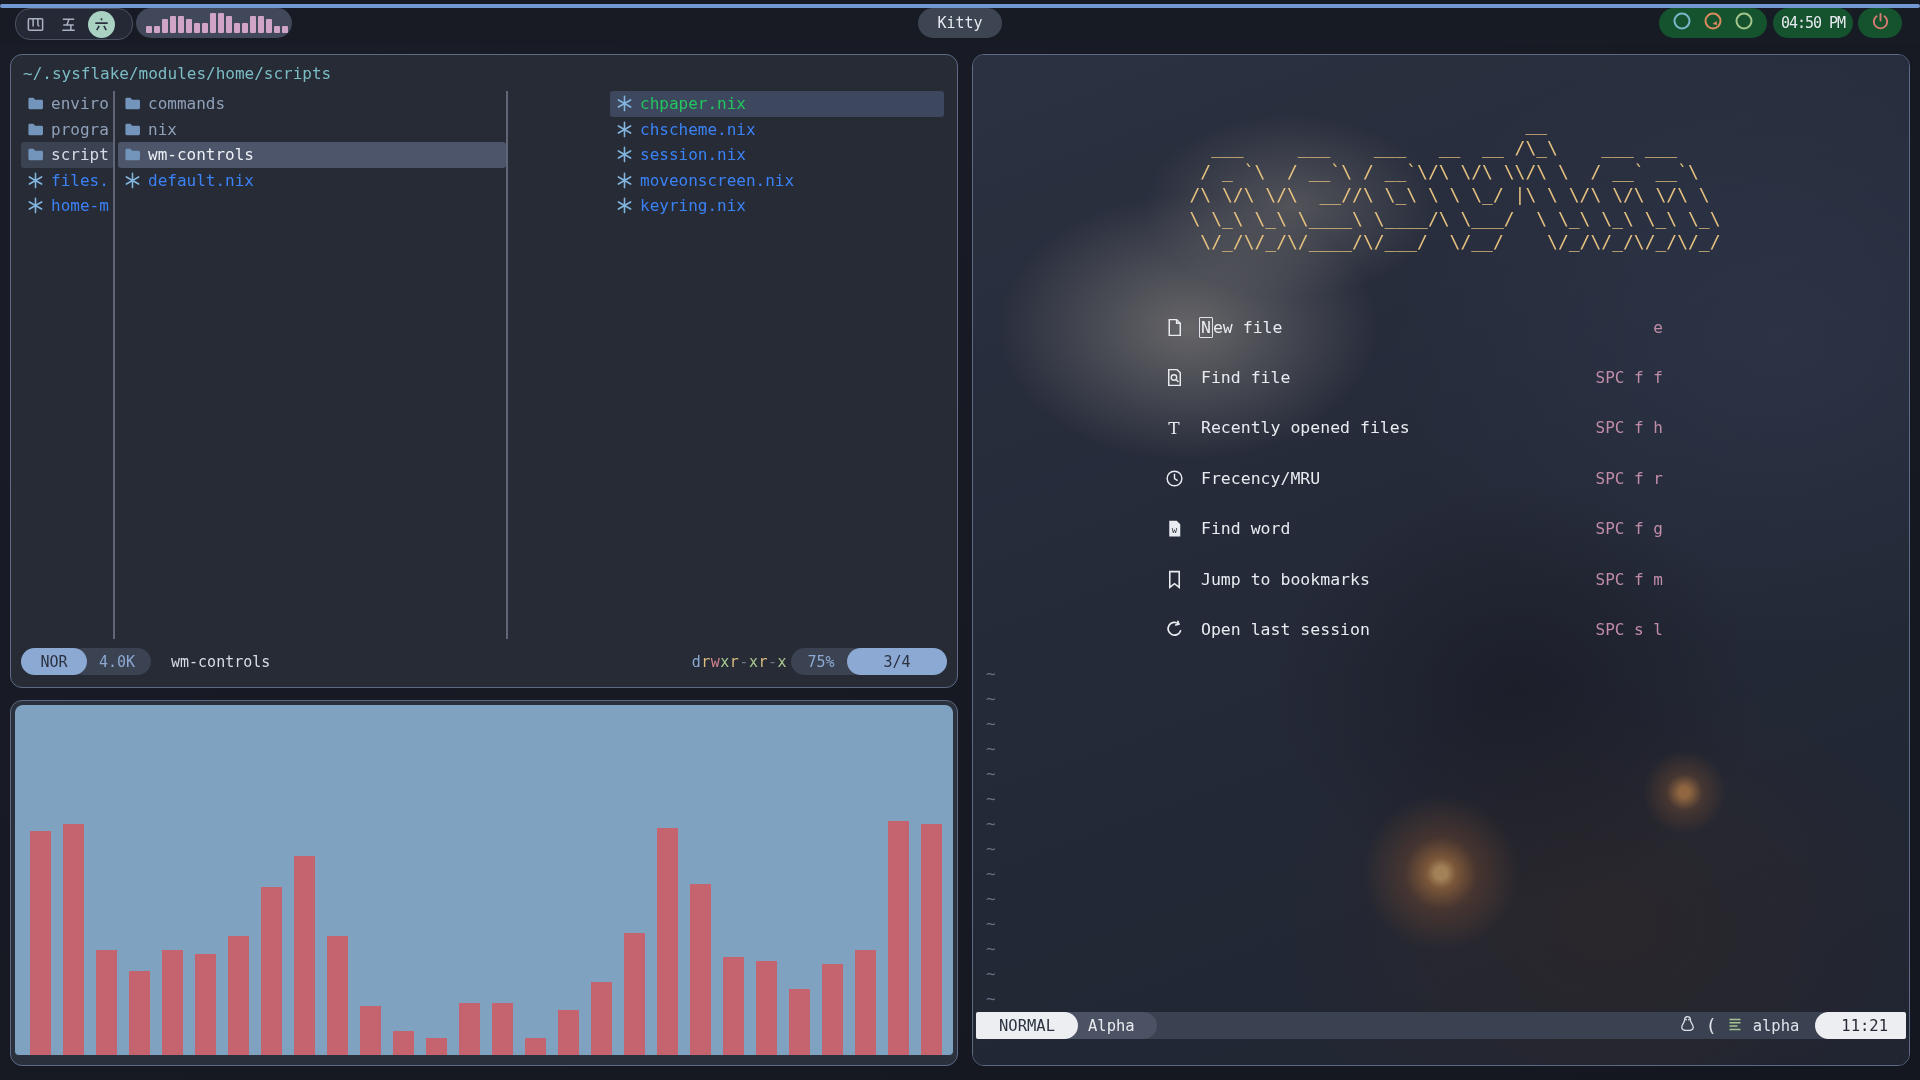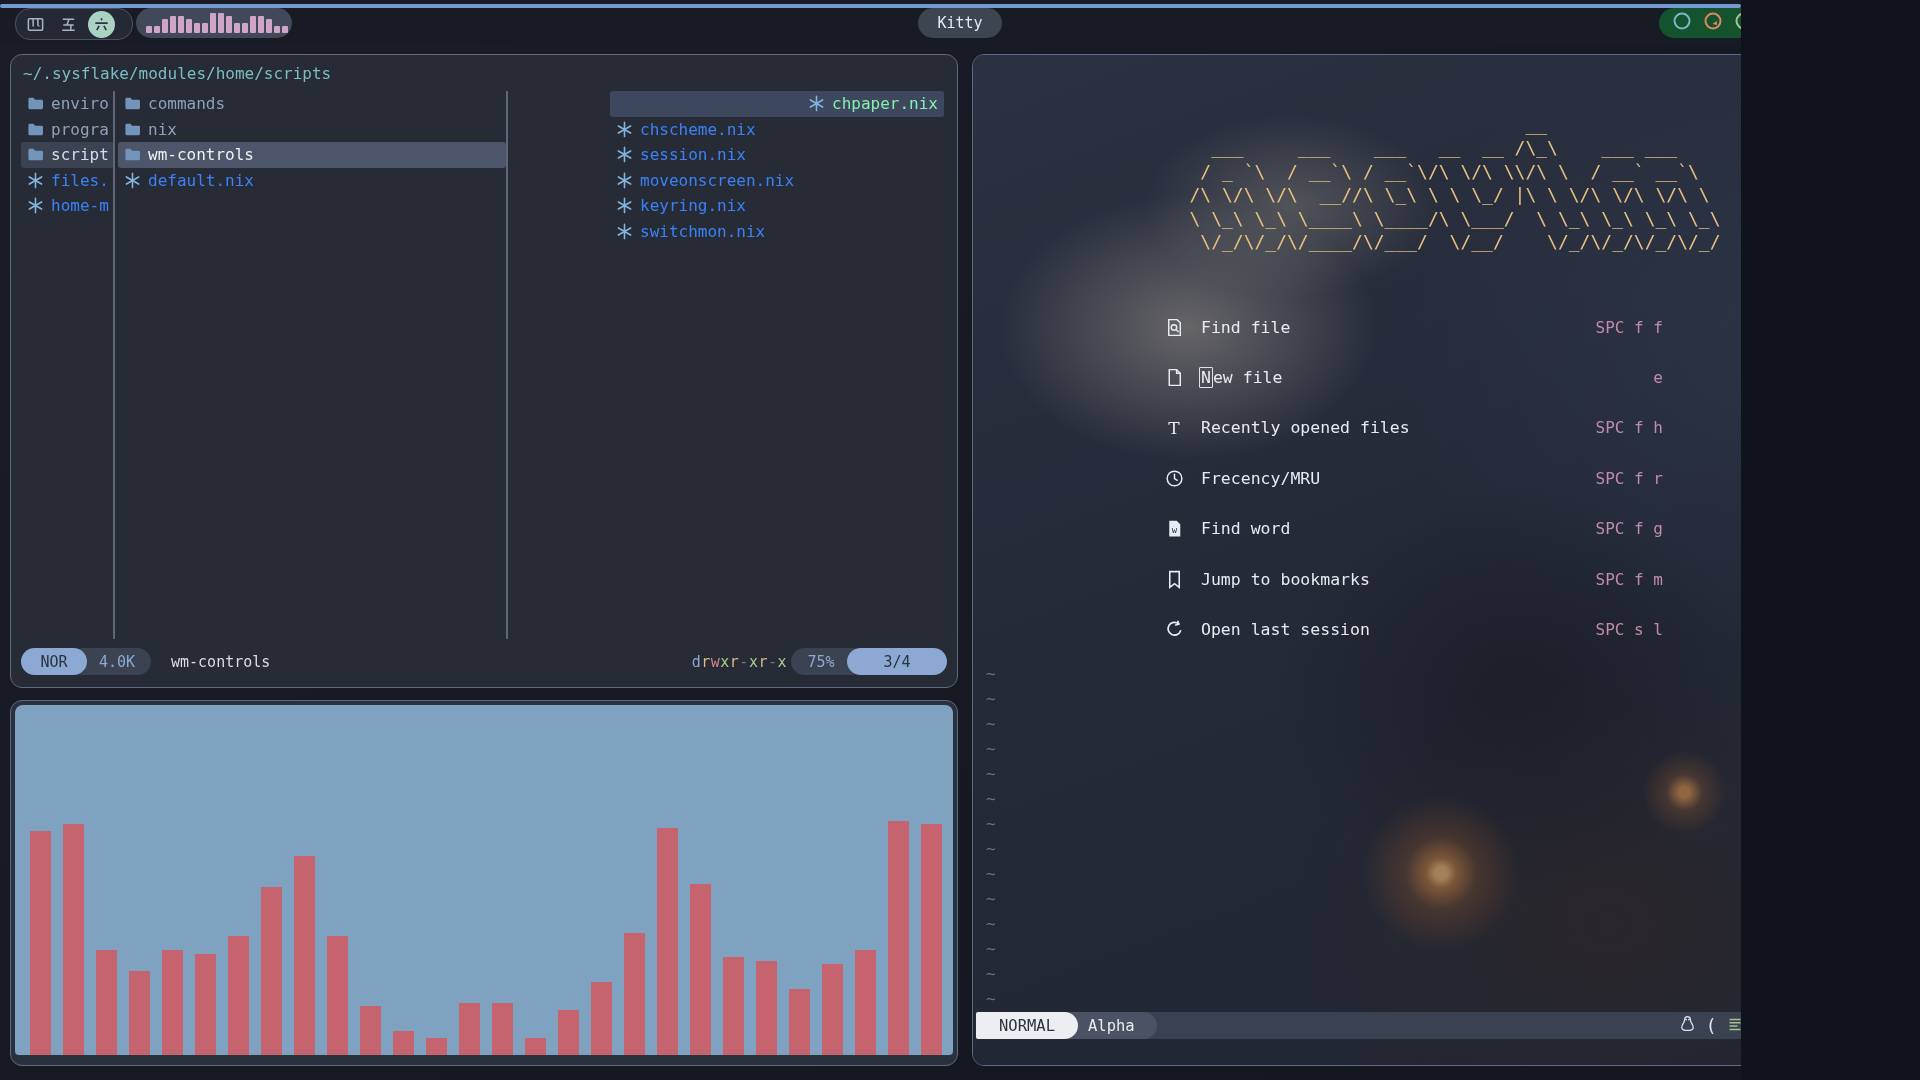--- a/index.html
+++ b/index.html
@@ -1,16 +1,16 @@
 <!DOCTYPE html>
 <html><head>
 <meta charset="utf-8">
 <style>
   html,body{margin:0;padding:0;background:#10131b;}
-  .screen{position:relative;width:1741px;height:1080px;overflow:hidden;
+  .screen{position:relative;width:1920px;height:1080px;overflow:hidden;
     background:linear-gradient(150deg,#1a1d28 0%,#171a23 45%,#14171f 100%);
     font-family:"DejaVu Sans Mono","Liberation Mono",monospace;}
   
   .topbar{position:absolute;left:0;top:0;right:0;height:44px;background:rgba(24,27,36,.92);}
   .accent-line{position:absolute;left:0;top:4px;right:0;height:4px;background:#7299d2;border-radius:2px;}
   .tb-pill{position:absolute;top:8px;height:30px;background:#14532d;border-radius:15px;
     display:flex;align-items:center;color:#e6e9ef;font-size:15px;}
   .ws-pill{left:15px;width:110px;background:#242935;border:1px solid #4a5364;justify-content:flex-start;padding:0 3px;gap:7px;}
   .ws-glyph{width:20px;height:20px;display:flex;align-items:center;justify-content:center;margin-left:6px;}
   .ws-active{width:27px;height:27px;border-radius:50%;background:#a9d2c3;display:flex;align-items:center;justify-content:center;margin-left:3px;}
@@ -27,21 +27,21 @@
   .fm-path{position:absolute;left:12px;top:9px;color:#7cbcc4;font-size:16px;white-space:nowrap;}
   .fm-col{position:absolute;top:36px;}
   .fm-col-parent{left:10px;width:93px;}
   .fm-col-current{left:107px;width:388px;}
   .fm-col-preview{left:599px;width:334px;}
   .fm-row{display:flex;align-items:center;height:25.5px;gap:7px;padding:0 6px;border-radius:3px;
     font-size:16px;color:#8fa0b8;white-space:nowrap;overflow:hidden;}
   .fm-row.file{color:#3b82f6;}
   .fm-col-parent .fm-row.sel{background:#3b4353;color:#d6dce6;}
   .fm-col-current .fm-row.sel{background:#4c5569;color:#eef1f5;}
-  .fm-col-preview .fm-row.sel{background:#3d485e;color:#86efac;justify-content:flex-end;}
+  .fm-col-preview .fm-row.sel{background:#3d485e;color:#22c55e;}
   .fm-ic{width:17px;height:17px;flex:none;display:flex;align-items:center;}
   .fm-ic svg{width:17px;height:17px;}
   .fm-vline{position:absolute;top:36px;bottom:48px;width:1.5px;background:#5e6678;}
   .fm-status{position:absolute;left:10px;right:10px;bottom:12px;height:27px;display:flex;align-items:center;font-size:15px;}
   .pill{height:27px;border-radius:14px;display:flex;align-items:center;justify-content:center;box-sizing:border-box;flex:none;}
   .p-mode{background:#8ba9d2;color:#2b3140;width:66px;z-index:2;}
   .p-size{background:#3b4251;color:#8ba9d2;width:82px;margin-left:-18px;padding-left:14px;z-index:1;}
   .s-name{color:#d8dde4;margin-left:20px;}
   .s-right{margin-left:auto;display:flex;align-items:center;}
   .s-perm{margin-right:4px;letter-spacing:.5px;}
@@ -285,28 +285,20 @@
           <span class="fm-name">moveonscreen.nix</span>
         </div>
         <div class="fm-row file">
           <span class="fm-ic">
             <svg viewBox="0 0 18 18" stroke="#82b4de" stroke-width="1.7" fill="none" stroke-linecap="round">
               <path d="M9 1.5v15M2.5 5.25l13 7.5M15.5 5.25l-13 7.5"></path>
             </svg>
           </span>
           <span class="fm-name">keyring.nix</span>
         </div>
-        <div class="fm-row file">
-          <span class="fm-ic">
-            <svg viewBox="0 0 18 18" stroke="#82b4de" stroke-width="1.7" fill="none" stroke-linecap="round">
-              <path d="M9 1.5v15M2.5 5.25l13 7.5M15.5 5.25l-13 7.5"></path>
-            </svg>
-          </span>
-          <span class="fm-name">switchmon.nix</span>
-        </div>
       </div>
 
     <div class="fm-status">
       <div class="pill p-mode">NOR</div>
       <div class="pill p-size">4.0K</div>
       <div class="s-name">wm-controls</div>
       <div class="s-right">
         <div class="s-perm"><span style="color: rgb(139, 169, 210);">d</span><span style="color: rgb(220, 188, 130);">r</span><span style="color: rgb(210, 131, 142);">w</span><span style="color: rgb(169, 201, 143);">x</span><span style="color: rgb(220, 188, 130);">r</span><span style="color: rgb(109, 118, 137);">-</span><span style="color: rgb(169, 201, 143);">x</span><span style="color: rgb(220, 188, 130);">r</span><span style="color: rgb(109, 118, 137);">-</span><span style="color: rgb(169, 201, 143);">x</span></div>
         <div class="pill p-pct">75%</div>
         <div class="pill p-pos">3/4</div>
@@ -353,37 +345,37 @@
     <pre class="nv-logo">                               __
   ___     ___    ___   __  __ /\_\    ___ ___
  / _ `\  / __`\ / __`\/\ \/\ \\/\ \  / __` __`\
 /\ \/\ \/\  __//\ \_\ \ \ \_/ |\ \ \/\ \/\ \/\ \
 \ \_\ \_\ \____\ \____/\ \___/  \ \_\ \_\ \_\ \_\
  \/_/\/_/\/____/\/___/  \/__/    \/_/\/_/\/_/\/_/</pre>
     <div class="menu">
         <div class="menu-row">
           <span class="m-ic">
             <svg viewBox="0 0 20 20" fill="none" stroke="#e8ebf0" stroke-width="1.4">
+              <path d="M5 2.5h7l3.5 3.5v11.5H5z"></path>
+              <path d="M12 2.5V6h3.5"></path>
+            </svg>
+          </span>
+          <span class="m-label"><span class="cursor-char">N</span>ew file</span>
+          <span class="m-key">e</span>
+        </div>
+        <div class="menu-row">
+          <span class="m-ic">
+            <svg viewBox="0 0 20 20" fill="none" stroke="#e8ebf0" stroke-width="1.4">
               <path d="M4.5 2.5h8l3 3v12h-11z"></path>
               <circle cx="9.5" cy="10" r="2.6"></circle>
               <path d="M11.5 12l2.3 2.3"></path>
             </svg>
           </span>
           <span class="m-label">Find file</span>
           <span class="m-key">SPC f f</span>
-        </div>
-        <div class="menu-row">
-          <span class="m-ic">
-            <svg viewBox="0 0 20 20" fill="none" stroke="#e8ebf0" stroke-width="1.4">
-              <path d="M5 2.5h7l3.5 3.5v11.5H5z"></path>
-              <path d="M12 2.5V6h3.5"></path>
-            </svg>
-          </span>
-          <span class="m-label"><span class="cursor-char">N</span>ew file</span>
-          <span class="m-key">e</span>
         </div>
         <div class="menu-row">
           <span class="m-ic">
             <span class="t-glyph">T</span>
           </span>
           <span class="m-label">Recently opened files</span>
           <span class="m-key">SPC f h</span>
         </div>
         <div class="menu-row">
           <span class="m-ic">

